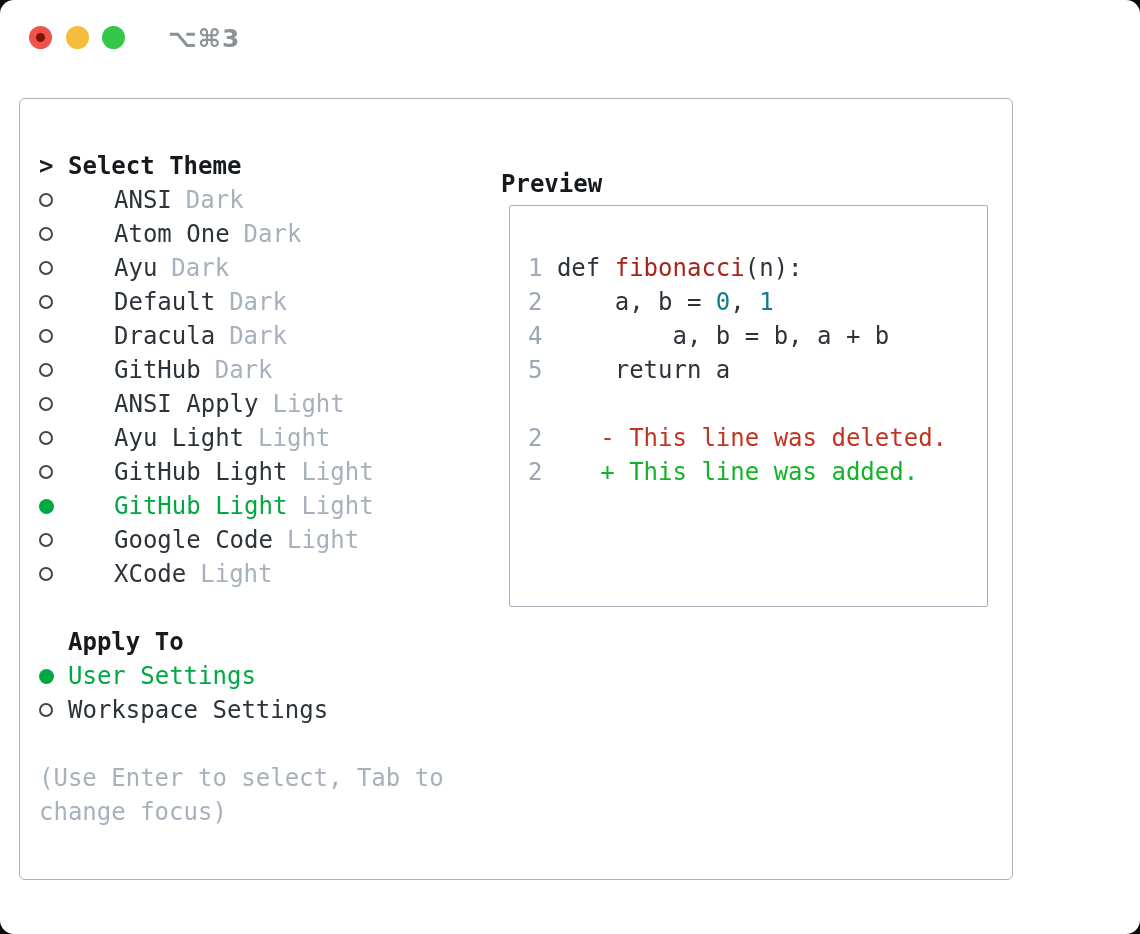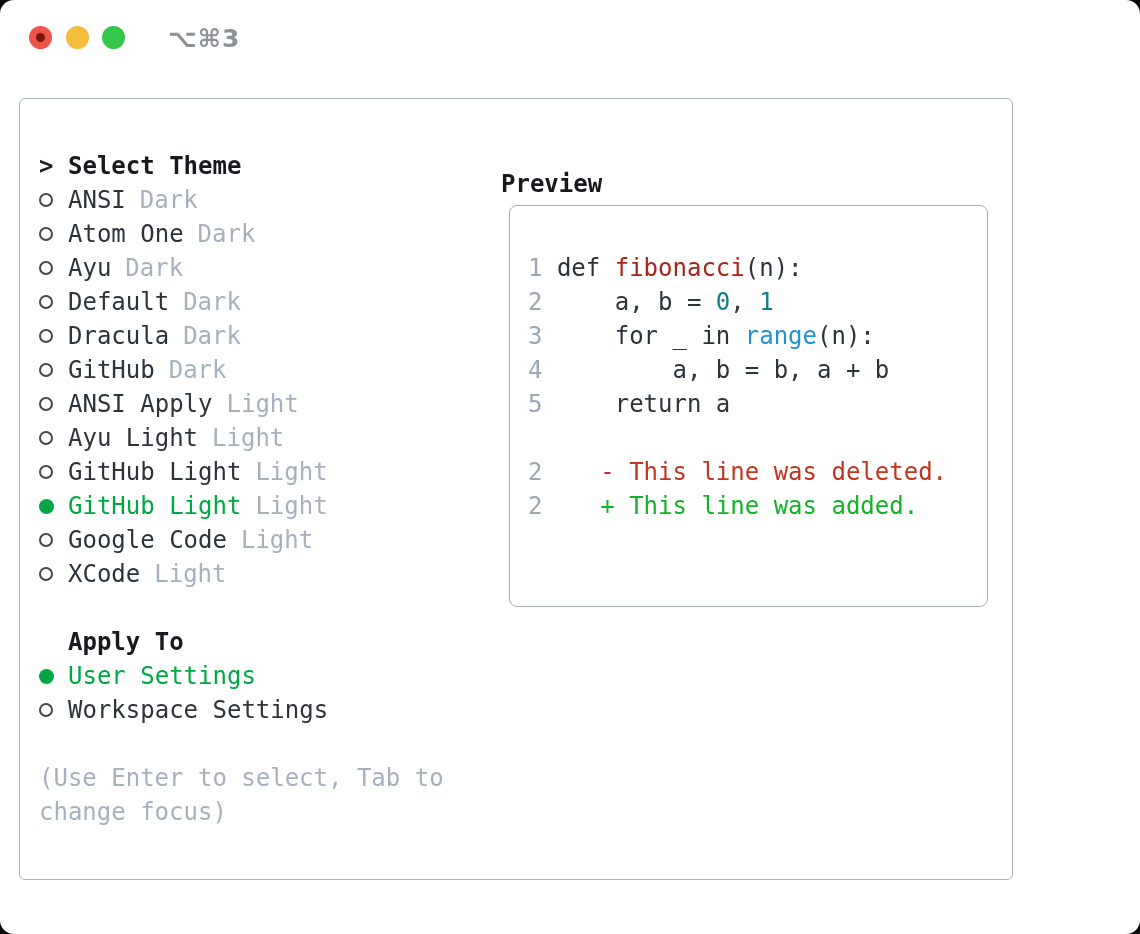--- a/index.html
+++ b/index.html
@@ -25,31 +25,31 @@
     background:#ffffff;border:1.5px solid #a9b1ba;border-radius:6px;
   }
   .left-col{position:absolute;left:19px;top:50px;font-size:24px;color:#2d333b;}
   .row{height:34px;line-height:34px;white-space:pre;display:flex;align-items:center;}
   .marker{display:inline-flex;width:29px;flex:0 0 29px;align-items:center;}
   .chevron{font-weight:bold;color:#1c2025;}
   .circle{width:14px;height:14px;border-radius:50%;border:2px solid #40474f;box-sizing:border-box;}
   .circle.filled{border:none;background:#00a843;width:15px;height:15px;}
   .hdr{font-weight:bold;color:#16191d;}
   .tag{color:#a7b0bd;margin-left:14px;}
-  .theme-item .label{color:#2d333b;}
+  .theme-item .label{color:#2d333b;margin-left:46px;}
   .theme-item.selected .label{color:#00a843;}
   .apply-item .label{color:#2d333b;}
   .apply-item.selected .label{color:#00a843;}
   .hint{color:#a7b0bd;}
   
   .preview-header{position:absolute;left:481px;top:68px;height:34px;line-height:34px;
     font-size:24px;font-weight:bold;color:#16191d;}
   .preview-box{
     position:absolute;left:489px;top:106px;width:477px;height:400px;
-    border:1.5px solid #a7aeb8;border-radius:8px;background:#ffffff;box-sizing:content-box;
+    border:1.5px solid #a7aeb8;border-radius:2px;background:#ffffff;box-sizing:content-box;
   }
   .code{padding:45px 0 0 18px;font-size:24px;}
   .code-line{height:34px;line-height:34px;white-space:pre;}
   .ln{color:#9ca6b4;}
   .tok-plain{color:#2d333b;}
   .tok-func{color:#a8241a;}
   .tok-number{color:#0e7e8a;}
   .tok-builtin{color:#2093ce;}
   .tok-context{color:#8f979c;}
   .tok-deleted{color:#c23420;text-align:right;}
@@ -101,21 +101,20 @@
       <div class="row hint">(Use Enter to select, Tab to</div>
       <div class="row hint">change focus)</div>
     </div>
 
     <div class="preview-header">Preview</div>
 
     <div class="preview-box">
       <div class="code" id="code-block">
           <div class="code-line"><span class="ln">1 </span><span class="tok-plain">def </span><span class="tok-func">fibonacci</span><span class="tok-plain">(n):</span></div>
           <div class="code-line"><span class="ln">2 </span><span class="tok-plain">    a, b = </span><span class="tok-number">0</span><span class="tok-plain">, </span><span class="tok-number">1</span></div>
-          <div class="code-line"><span class="ln">3 </span><span class="tok-plain">    for _ in </span><span class="tok-builtin">range</span><span class="tok-plain">(n):</span></div>
           <div class="code-line"><span class="ln">4 </span><span class="tok-plain">        a, b = b, a + b</span></div>
           <div class="code-line"><span class="ln">5 </span><span class="tok-plain">    return a</span></div>
           <div class="code-line"><span class="ln"></span></div>
           <div class="code-line"><span class="ln">2 </span><span class="tok-deleted">   - This line was deleted.</span></div>
           <div class="code-line"><span class="ln">2 </span><span class="tok-added">   + This line was added.</span></div>
         </div>
     </div>
 
   </div>
 </div>

